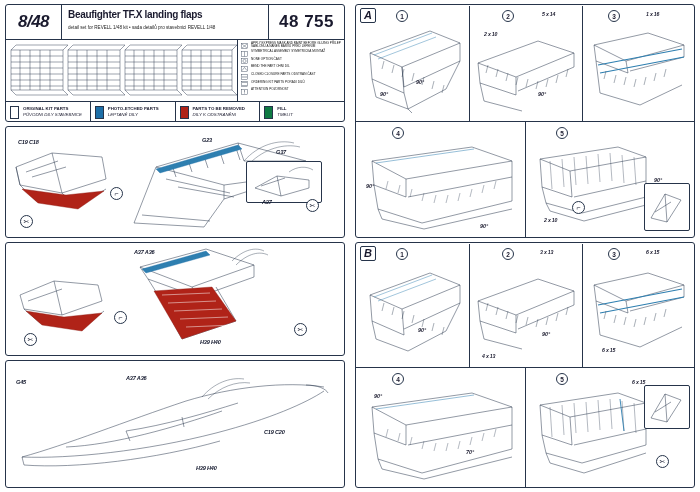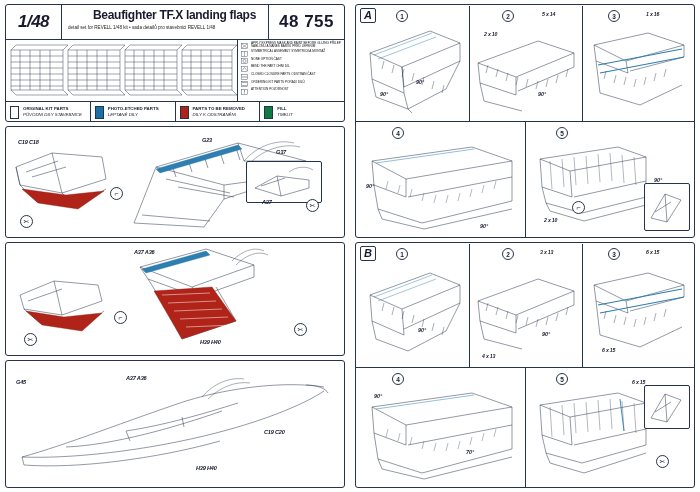--- a/index.html
+++ b/index.html
@@ -30,21 +30,21 @@
   
   .hdr { left:5px; top:4px; width:340px; height:118px; }
   .hdr-top { display:flex; height:34px; border-bottom:0; }
   .scale {
     width:56px; display:flex; align-items:center; justify-content:center;
     font-style:italic; font-weight:bold; font-size:17px;
     border-right:1px solid #26344a;
     letter-spacing:-0.5px;
   }
   .title-wrap { flex:1; padding:2px 4px 0 6px; }
-  .kit-title { font-size:12px; font-weight:bold; letter-spacing:-0.3px; line-height:16px;margin-left:25px; }
+  .kit-title { font-size:10px; font-weight:bold; letter-spacing:-0.3px; line-height:16px; }
   .kit-sub { font-size:4.6px; line-height:6px; margin-top:2px; color:#222; }
   .kit-num {
     width:76px; border-left:1px solid #26344a;
     display:flex; align-items:center; justify-content:center;
     font-size:17px; font-weight:bold; letter-spacing:0.5px;
   }
   .hdr-mid { display:flex; height:62px; border-top:1px solid #26344a; }
   .sprue-box { width:232px; border-right:1px solid #26344a; position:relative; overflow:hidden; }
   .legend-box { flex:1; position:relative; padding:2px 2px 0 3px; overflow:hidden; }
   .legend-row { display:flex; align-items:flex-start; gap:3px; margin-bottom:1.2px; }
@@ -103,21 +103,21 @@
 </style>
 </head>
 <body>
 
 <div class="sheet">
 
   <div class="left-col">
 
     <div class="panel hdr">
       <div class="hdr-top">
-        <div class="scale">1/48</div>
+        <div class="scale">8/48</div>
         <div class="title-wrap">
           <div class="kit-title">Beaufighter TF.X landing flaps</div>
           <div class="kit-sub">detail set for  REVELL  1/48 kit • sada detailů pro stavebnici REVELL  1/48</div>
         </div>
         <div class="kit-num">48 755</div>
       </div>
 
       <div class="hdr-mid">
         <div class="sprue-box">
           <svg width="232" height="61" viewBox="0 0 232 61">

